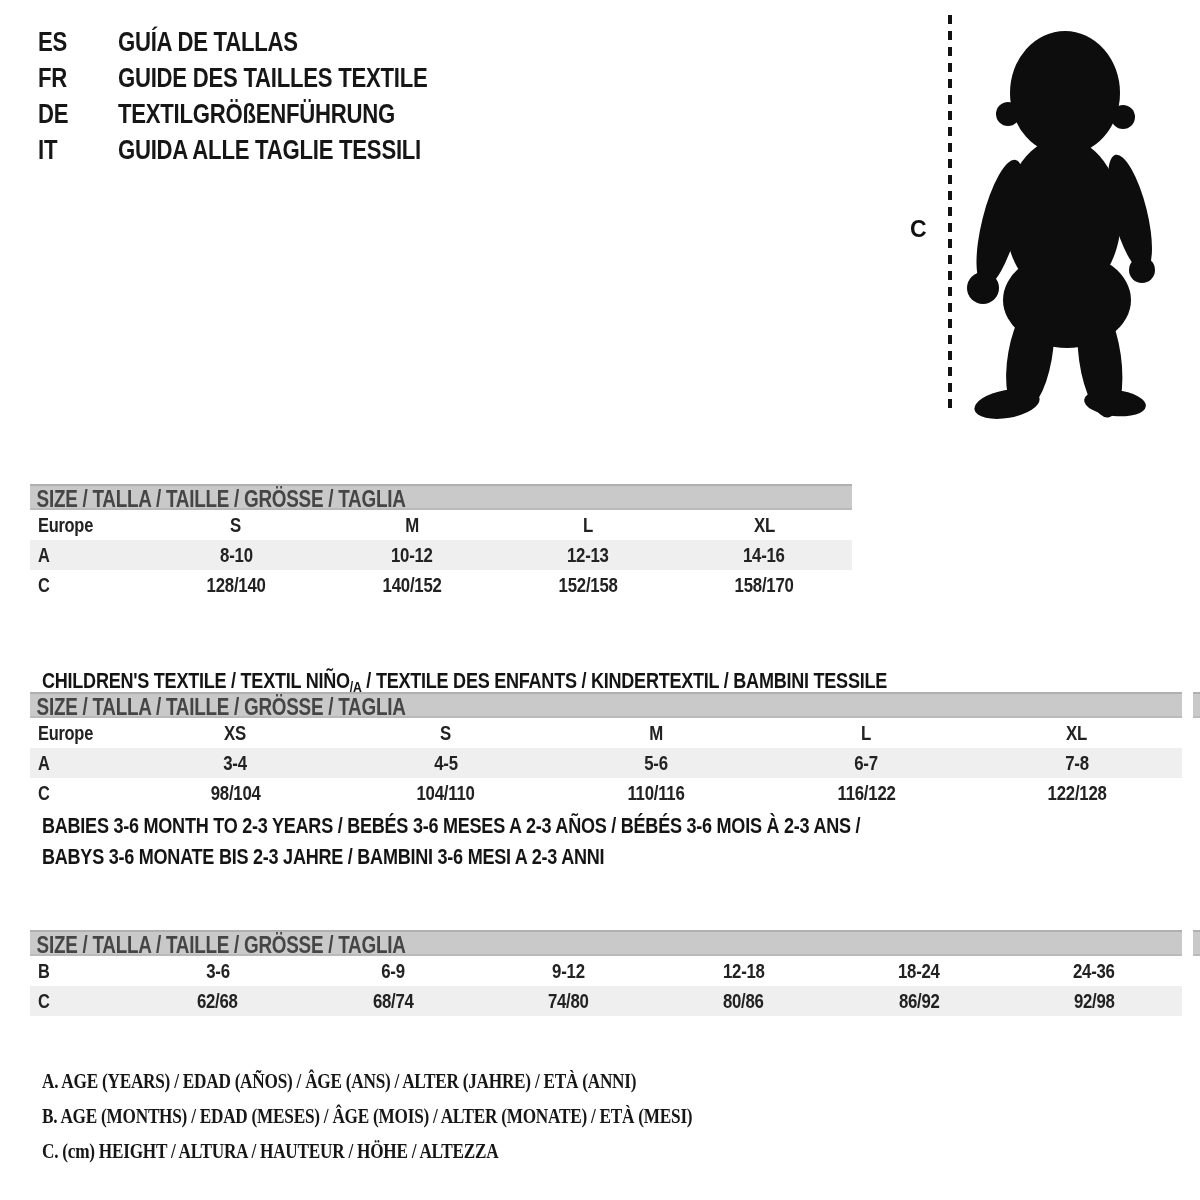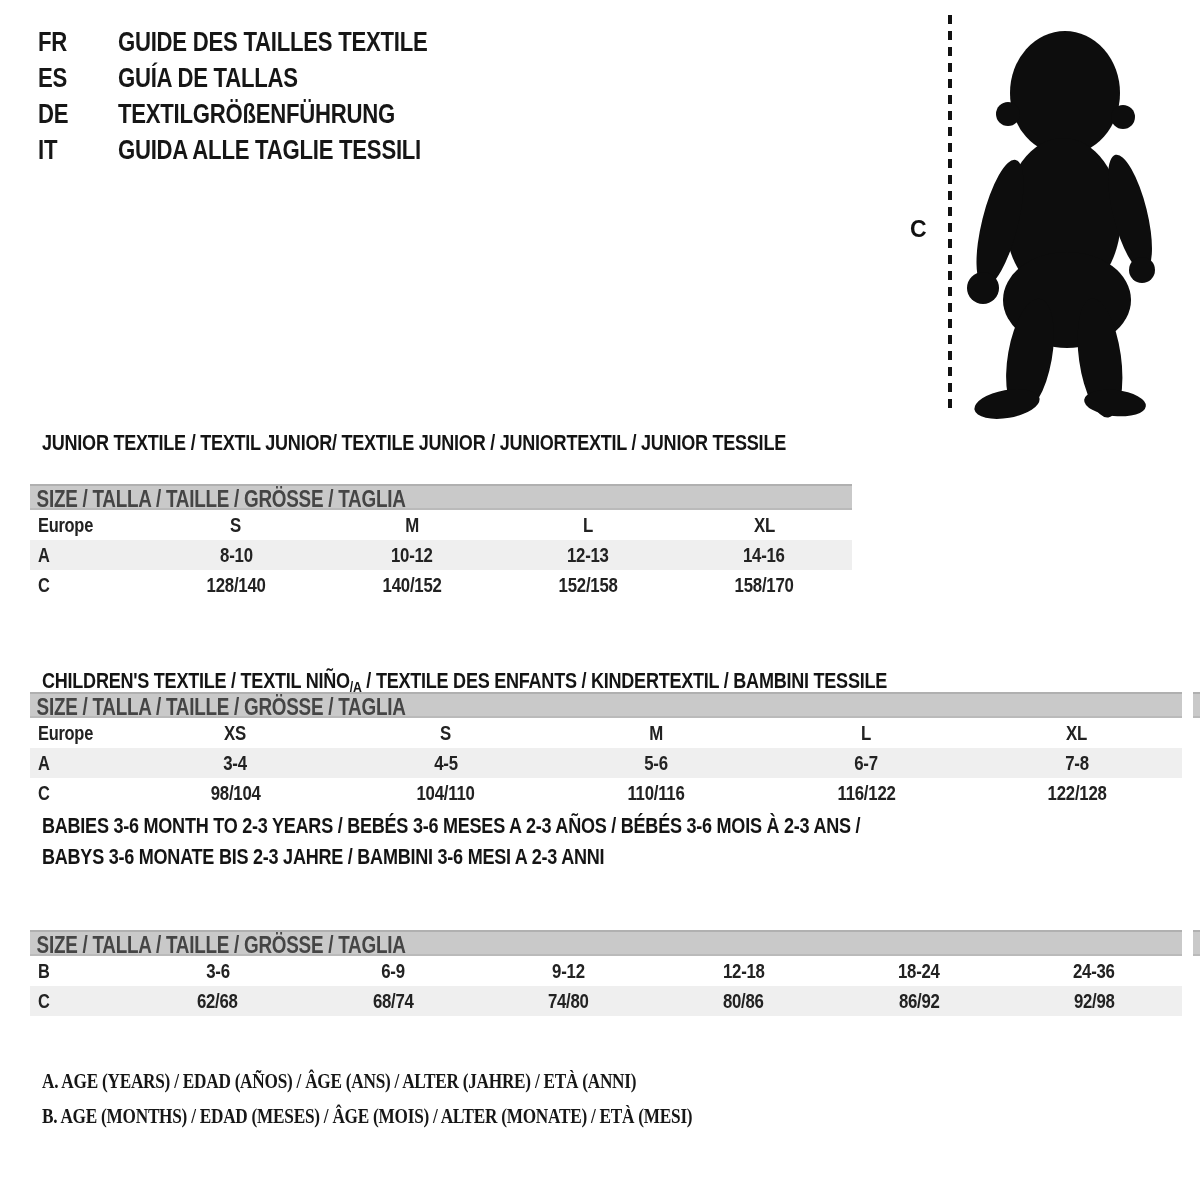--- a/index.html
+++ b/index.html
@@ -37,26 +37,26 @@
   .legend{position:absolute;left:42px;top:1064px;}
   .legend-line{height:35px;line-height:35px;font-size:21px;font-weight:bold;color:#161616;font-family:Liberation Serif, serif;}
 </style>
 </head>
 <body>
 
 <div class="page">
 
   <div class="langs">
     <div class="lang-row">
+      <span class="lang-code"><span class="condl">ES</span></span>
+      <span class="condl">GUÍA DE TALLAS</span>
+    </div>
+    <div class="lang-row">
       <span class="lang-code"><span class="condl">FR</span></span>
       <span class="condl">GUIDE DES TAILLES TEXTILE</span>
-    </div>
-    <div class="lang-row">
-      <span class="lang-code"><span class="condl">ES</span></span>
-      <span class="condl">GUÍA DE TALLAS</span>
     </div>
     <div class="lang-row">
       <span class="lang-code"><span class="condl">DE</span></span>
       <span class="condl">TEXTILGRÖßENFÜHRUNG</span>
     </div>
     <div class="lang-row">
       <span class="lang-code"><span class="condl">IT</span></span>
       <span class="condl">GUIDA ALLE TAGLIE TESSILI</span>
     </div>
   </div>
@@ -74,23 +74,20 @@
       <circle cx="247" cy="262" r="13"></circle>
       <ellipse cx="172" cy="292" rx="64" ry="48"></ellipse>
       <ellipse cx="135" cy="348" rx="22" ry="58" transform="rotate(10 135 348)"></ellipse>
       <ellipse cx="205" cy="350" rx="21" ry="60" transform="rotate(-8 205 350)"></ellipse>
       <ellipse cx="112" cy="396" rx="33" ry="14" transform="rotate(-10 112 396)"></ellipse>
       <ellipse cx="220" cy="395" rx="31" ry="13" transform="rotate(6 220 395)"></ellipse>
     </g>
   </svg>
   <span class="c-label">C</span>
 
-  <div class="heading" style="top:431px;">
-    <span class="condl">JUNIOR TEXTILE / TEXTIL JUNIOR/ TEXTILE JUNIOR / JUNIORTEXTIL / JUNIOR TESSILE</span>
-  </div>
   <div class="table" style="top:484px;width:822px;">
     <div class="band"><span class="condl">SIZE / TALLA / TAILLE / GRÖSSE / TAGLIA</span></div>
     <div class="trow">
       <span class="rlabel"><span class="condl">Europe</span></span>
       <span class="cell"><span class="condc">S</span></span>
       <span class="cell"><span class="condc">M</span></span>
       <span class="cell"><span class="condc">L</span></span>
       <span class="cell"><span class="condc">XL</span></span>
     </div>
     <div class="trow alt">
@@ -165,15 +162,16 @@
       <span class="cell"><span class="condc">92/98</span></span>
     </div>
   </div>
 
   <div class="sliver" style="left:1193px;top:692px;"></div>
   <div class="sliver" style="left:1193px;top:930px;"></div>
 
   <div class="legend">
     <div class="legend-line"><span class="condl">A. AGE (YEARS) / EDAD (AÑOS) / ÂGE (ANS) / ALTER (JAHRE) / ETÀ (ANNI)</span></div>
     <div class="legend-line"><span class="condl">B. AGE (MONTHS) / EDAD (MESES) / ÂGE (MOIS) / ALTER (MONATE) / ETÀ (MESI)</span></div>
+    <div class="legend-line"><span class="condl">C. (cm) HEIGHT / ALTURA / HAUTEUR / HÖHE / ALTEZZA</span></div>
   </div>
 
 </div>
 
 </body></html>

